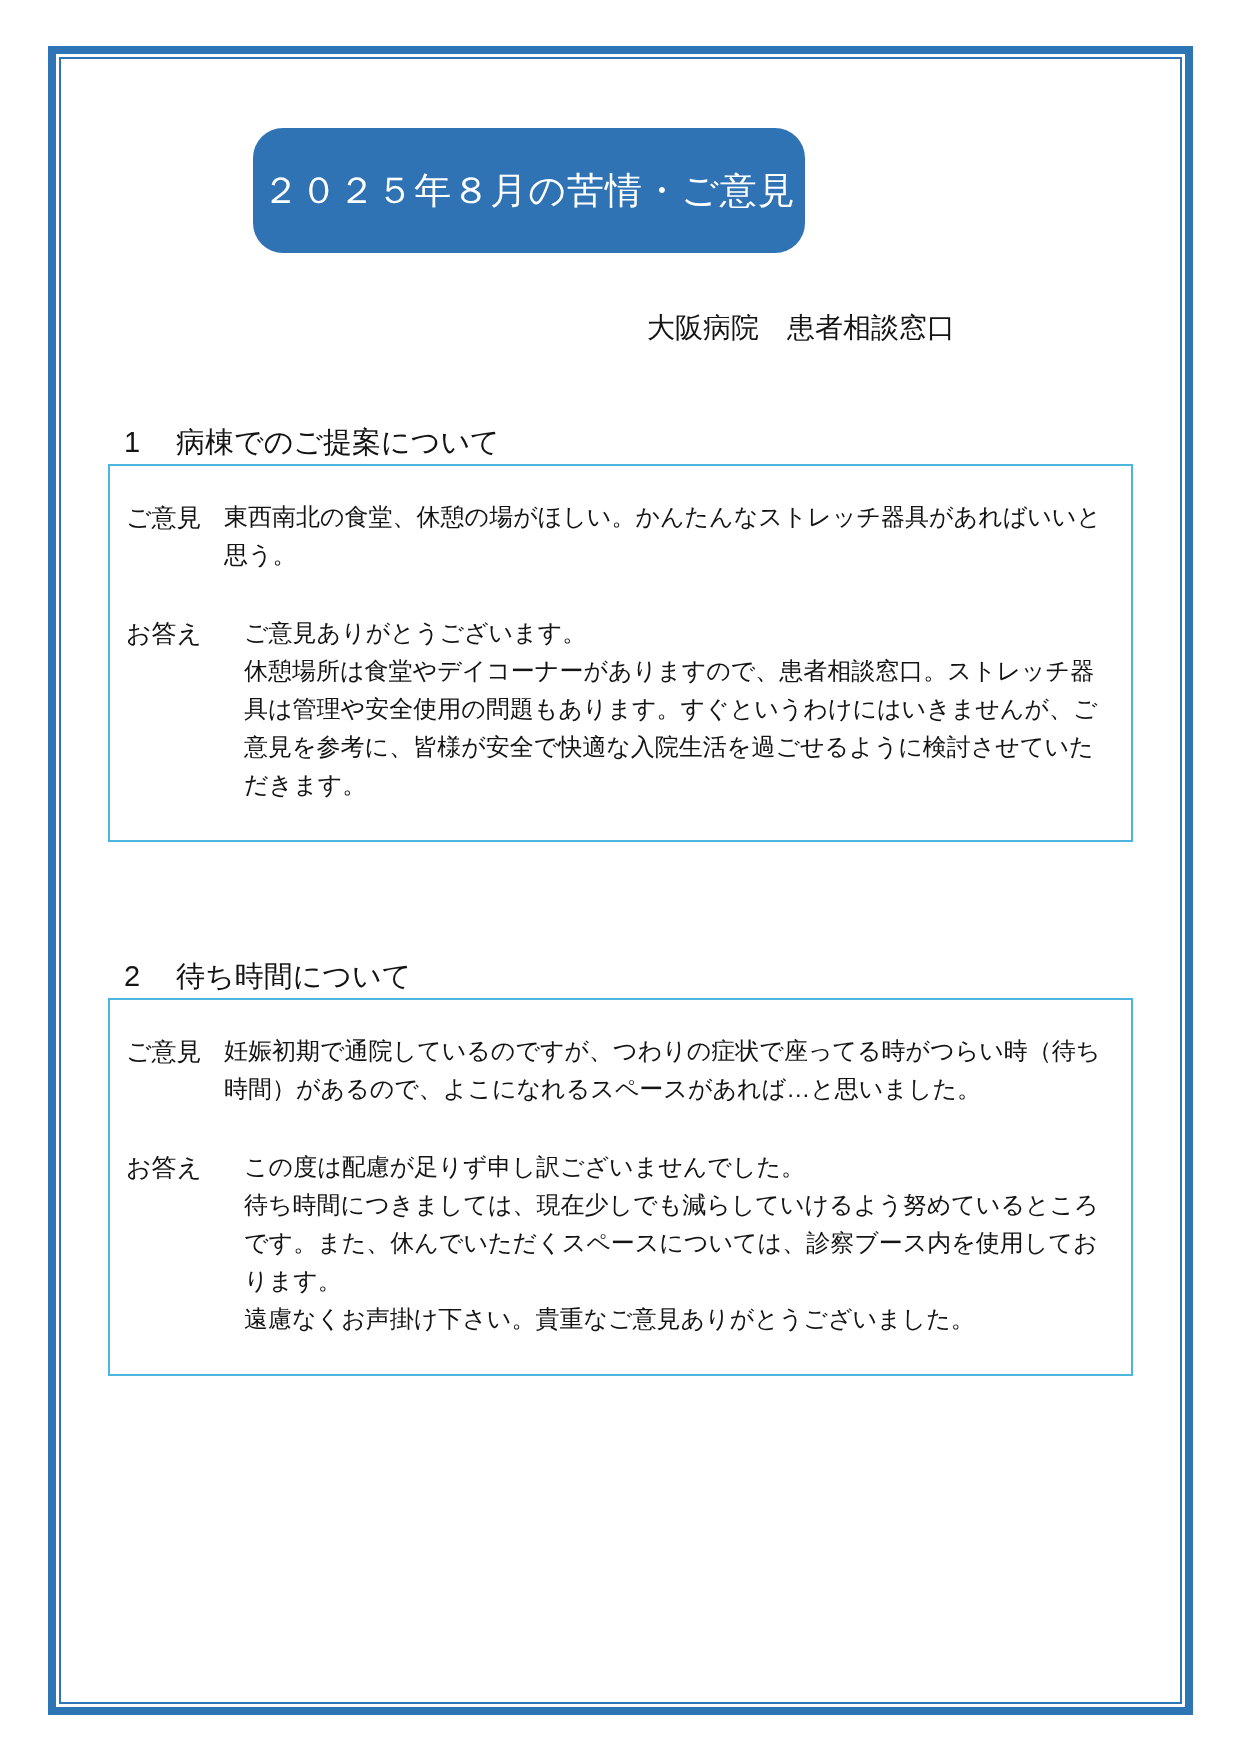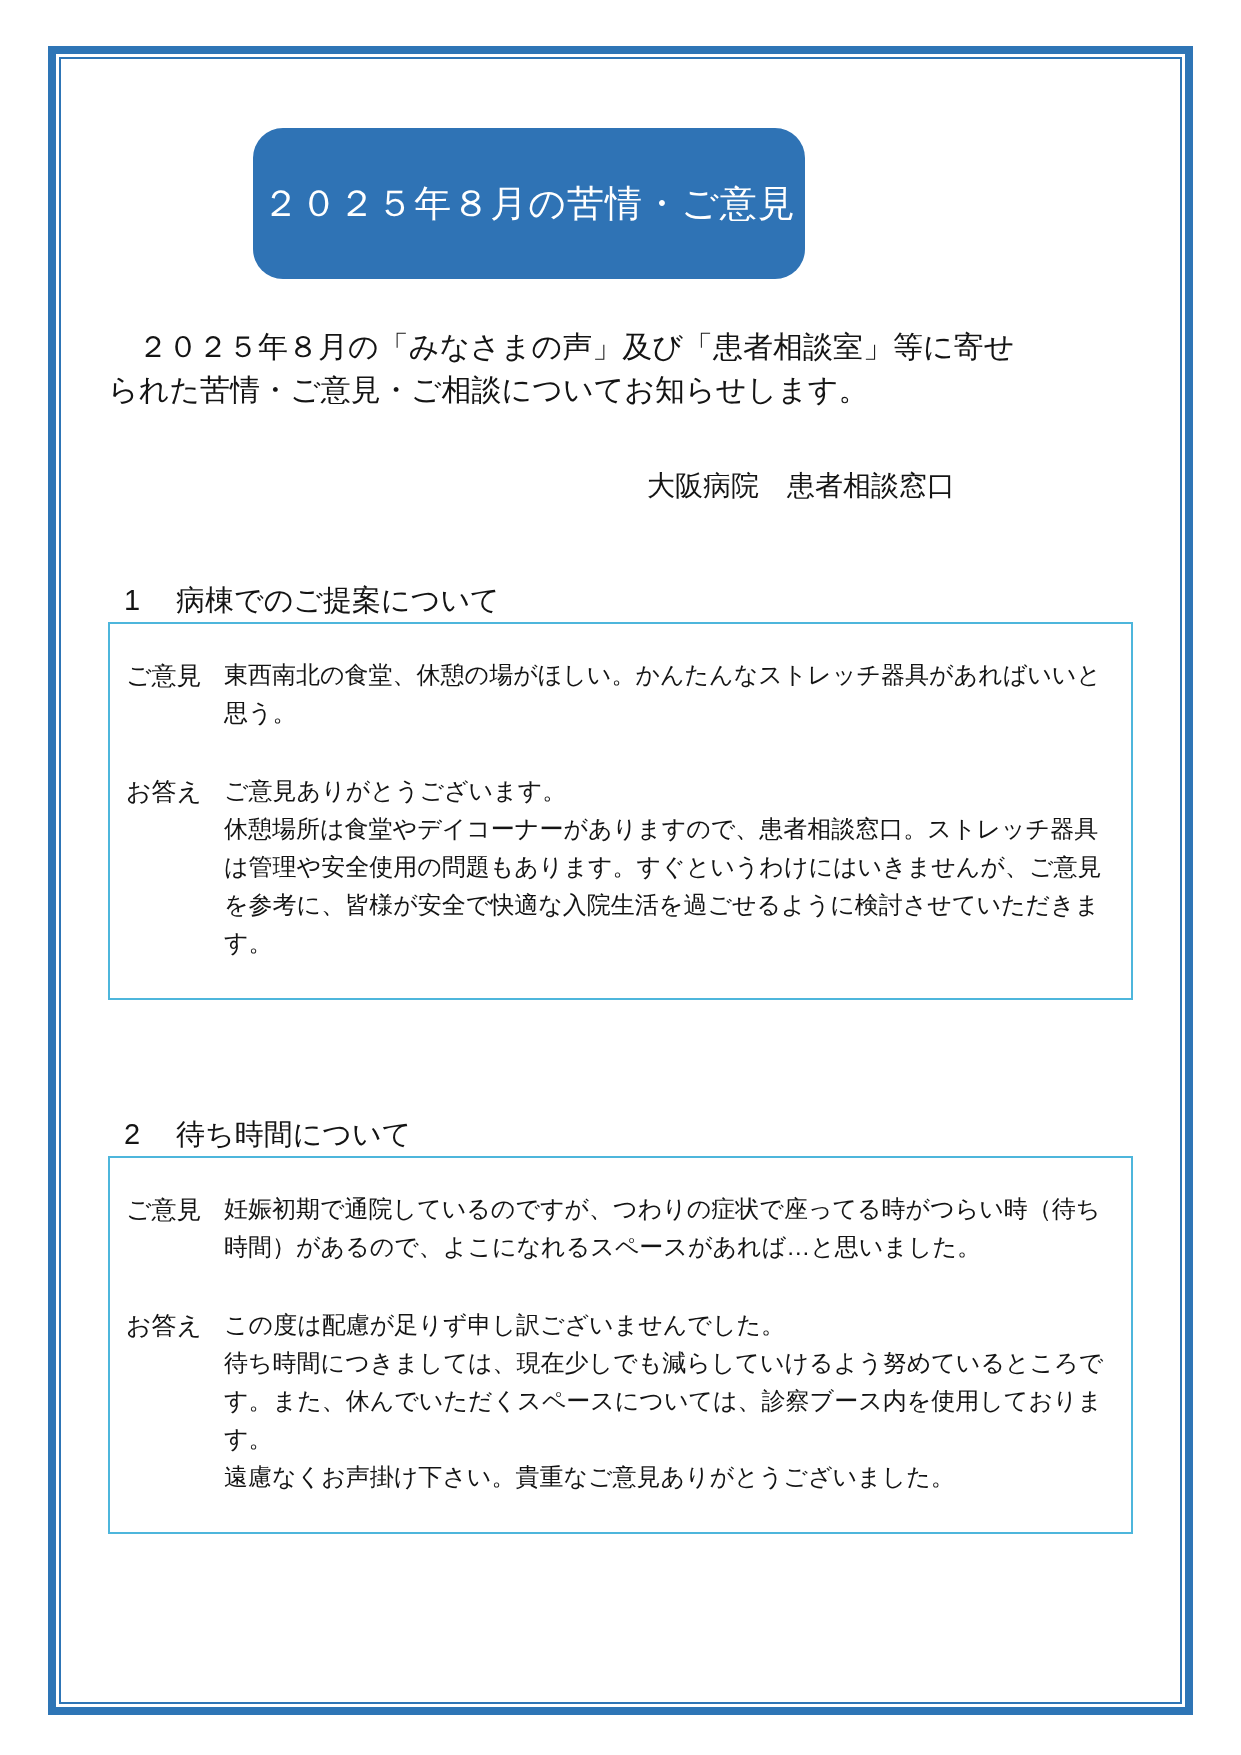--- a/index.html
+++ b/index.html
@@ -21,21 +21,21 @@
     position:absolute; inset:3px;
     border:2px solid #2e75b6;
   }
   .content {
     position:relative;
     margin:0 108px;
     padding-top:128px;
   }
   .title-banner {
     margin-left:145px;
-    width:552px; height:151px;
+    width:552px; height:125px;
     background:#2f73b5;
     border-radius:30px;
     display:flex; align-items:center; justify-content:center;
     color:#ffffff;
     font-size:37px;
     letter-spacing:1px;
     font-weight:500;
   }
   .intro {
     margin-top:46px;
@@ -64,21 +64,21 @@
   .section-heading.second { margin-top:118px; }
   .section-heading .num { display:inline-block; width:52px; }
   .qa-box {
     margin-top:6px;
     border:2px solid #4db6dc;
     padding:32px 16px 36px 16px;
     box-sizing:border-box;
     width:100%;
   }
   .qa-item { display:flex; align-items:flex-start; }
-  .qa-item + .qa-item { margin-top:40px; }
+  .qa-item + .qa-item { margin-top:40px;gap:20px; }
   .qa-label {
     flex:0 0 78px;
     margin-right:20px;
     font-size:25px;
     line-height:38px;
     color:#141414;
   }
   .qa-text {
     flex:1;
     font-size:24px;
@@ -93,21 +93,20 @@
 <div class="page-frame">
   <div class="page-frame-inner"></div>
 </div>
 
 <div class="content">
 
   <div class="title-banner">
     <span>２０２５年８月の苦情・ご意見</span>
   </div>
 
-  <div class="intro">　２０２５年８月の「みなさまの声」及び「患者相談室」等に寄せられた苦情・ご意見・ご相談についてお知らせします。</div>
 
   <div class="signature">
     <span class="org">大阪病院　患者相談窓口</span>
   </div>
 
   <div class="section-heading">
     <span class="num">1</span>
     <span>病棟でのご提案について</span>
   </div>
 

